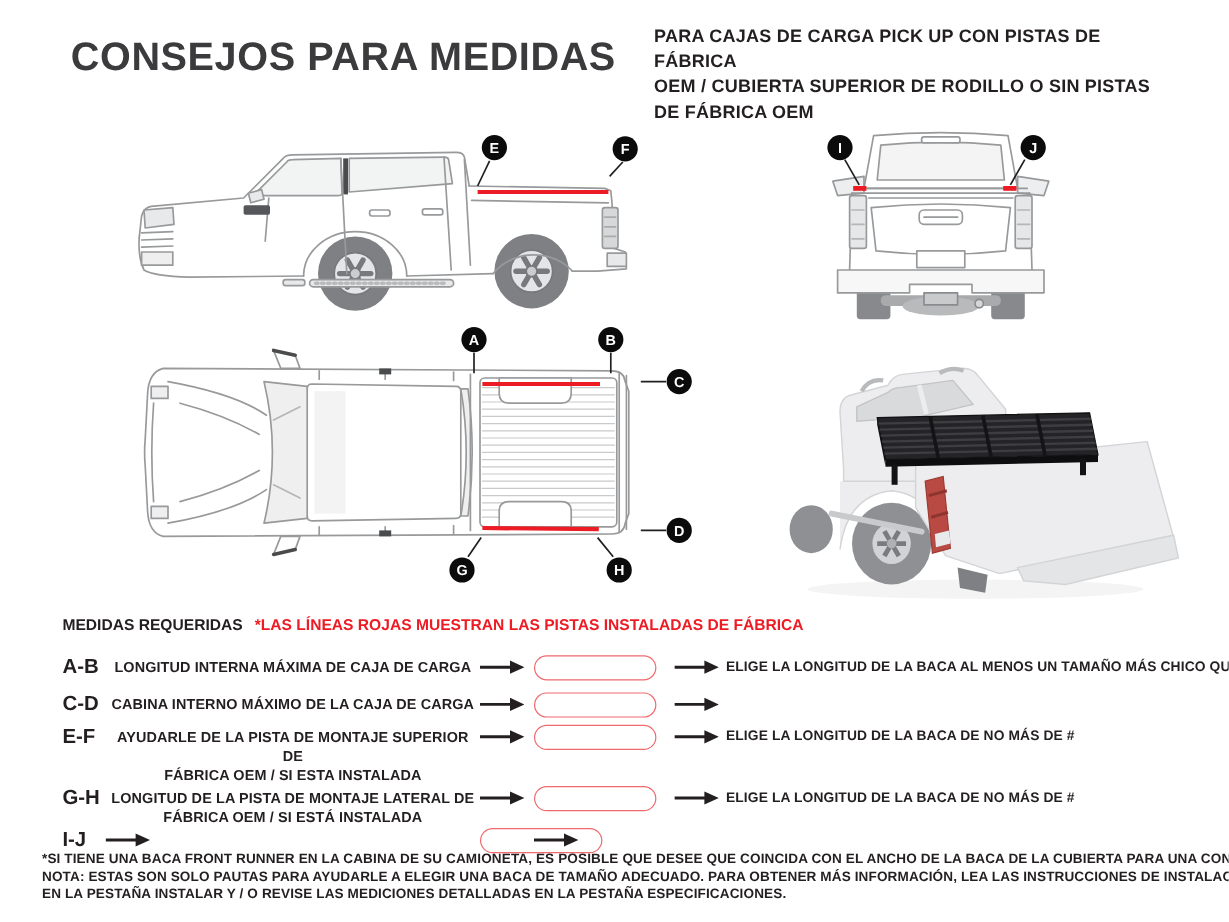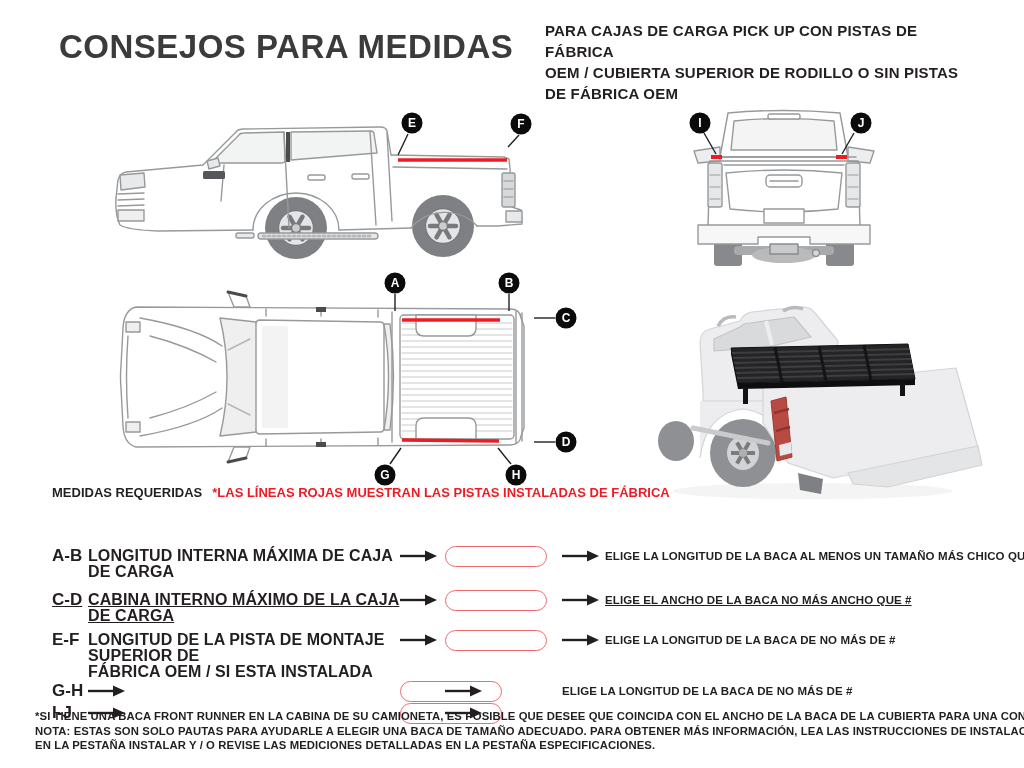--- a/index.html
+++ b/index.html
@@ -7,30 +7,30 @@
   body { font-family:"Liberation Sans", sans-serif; color:#231F20; }
   #page { position:relative; width:1024px; height:768px; background:#fff; overflow:hidden; }
 
   .abs { position:absolute; }
 
   #main-title { left:59px; top:28px; font-size:33px; font-weight:700; letter-spacing:.5px; color:#3B3B3D; white-space:nowrap; }
   #subtitle { left:545px; top:20px; width:440px; font-size:15px; font-weight:700; line-height:21px; color:#231F20; white-space:pre-line; letter-spacing:.2px; }
 
   svg text.marker { font-family:"Liberation Sans", sans-serif; font-weight:700; font-size:12px; fill:#fff; }
 
-  #req-line { left:52px; top:485px; font-size:13px; font-weight:700; white-space:nowrap;text-align:right; }
+  #req-line { left:52px; top:513px; font-size:13px; font-weight:700; white-space:nowrap;text-align:right; }
   #req-line .red { color:#ED1C24; margin-left:10px; }
 
   #rows { left:52px; top:548px; width:960px; }
   .mrow { display:grid; grid-template-columns:36px 312px 45px 117px 43px auto; align-items:start; }
   .mrow.mb12 { margin-bottom:12px; }
-  .mrow.mb8  { margin-bottom:8px;text-decoration:underline; }
+  .mrow.mb8  { margin-bottom:8px; }
   .mrow.mb3  { margin-bottom:3px; }
   .rid   { font-size:17px; font-weight:700; line-height:16px; }
-  .rdesc { font-size:16px;  font-weight:700; line-height:16px; white-space:pre-line; letter-spacing:.1px; }
+  .rdesc { font-size:12px;  font-weight:700; line-height:16px; white-space:pre-line; letter-spacing:.1px;text-align:center; }
   .rres  { font-size:11.5px; font-weight:700; line-height:16px; white-space:nowrap; letter-spacing:.1px; }
   .arrow { margin-top:2px; }
   .pill  { width:102px; height:21px; border:1.5px solid #F0696C; border-radius:11px; margin-top:-2px; background:#fff; font-size:11px; line-height:18px; text-align:center; color:#231F20; }
 
   #notes { left:35px; top:709px; font-size:11.3px; font-weight:700; line-height:14.6px; white-space:nowrap; letter-spacing:.1px; }
 </style>
 </head>
 <body>
 
 <div id="page">
@@ -325,41 +325,42 @@
       <div class="rdesc">CABINA INTERNO MÁXIMO DE LA CAJA DE CARGA</div>
       <svg class="arrow" width="37" height="12" viewBox="0 0 37 12">
           <line x1="0" y1="6" x2="26" y2="6" stroke="#231F20" stroke-width="2.4"></line>
           <polygon points="25,0.5 37,6 25,11.5" fill="#231F20"></polygon>
         </svg>
       <div class="pill"></div>
       <svg class="arrow" width="37" height="12" viewBox="0 0 37 12">
           <line x1="0" y1="6" x2="26" y2="6" stroke="#231F20" stroke-width="2.4"></line>
           <polygon points="25,0.5 37,6 25,11.5" fill="#231F20"></polygon>
         </svg>
-      <div class="rres">ELIGE EL ANCHO DE LA BACA NO MÁS ANCHO QUE #</div>
     </div>
 
     <div class="mrow mb3">
       <div class="rid">E-F</div>
-      <div class="rdesc">LONGITUD DE LA PISTA DE MONTAJE SUPERIOR DE
+      <div class="rdesc">AYUDARLE DE LA PISTA DE MONTAJE SUPERIOR DE
 FÁBRICA OEM / SI ESTA INSTALADA</div>
       <svg class="arrow" width="37" height="12" viewBox="0 0 37 12">
           <line x1="0" y1="6" x2="26" y2="6" stroke="#231F20" stroke-width="2.4"></line>
           <polygon points="25,0.5 37,6 25,11.5" fill="#231F20"></polygon>
         </svg>
       <div class="pill"></div>
       <svg class="arrow" width="37" height="12" viewBox="0 0 37 12">
           <line x1="0" y1="6" x2="26" y2="6" stroke="#231F20" stroke-width="2.4"></line>
           <polygon points="25,0.5 37,6 25,11.5" fill="#231F20"></polygon>
         </svg>
       <div class="rres">ELIGE LA LONGITUD DE LA BACA DE NO MÁS DE #</div>
     </div>
 
     <div class="mrow mb3">
       <div class="rid">G-H</div>
+      <div class="rdesc">LONGITUD DE LA PISTA DE MONTAJE LATERAL DE
+FÁBRICA OEM / SI ESTÁ INSTALADA</div>
       <svg class="arrow" width="37" height="12" viewBox="0 0 37 12">
           <line x1="0" y1="6" x2="26" y2="6" stroke="#231F20" stroke-width="2.4"></line>
           <polygon points="25,0.5 37,6 25,11.5" fill="#231F20"></polygon>
         </svg>
       <div class="pill"></div>
       <svg class="arrow" width="37" height="12" viewBox="0 0 37 12">
           <line x1="0" y1="6" x2="26" y2="6" stroke="#231F20" stroke-width="2.4"></line>
           <polygon points="25,0.5 37,6 25,11.5" fill="#231F20"></polygon>
         </svg>
       <div class="rres">ELIGE LA LONGITUD DE LA BACA DE NO MÁS DE #</div>

